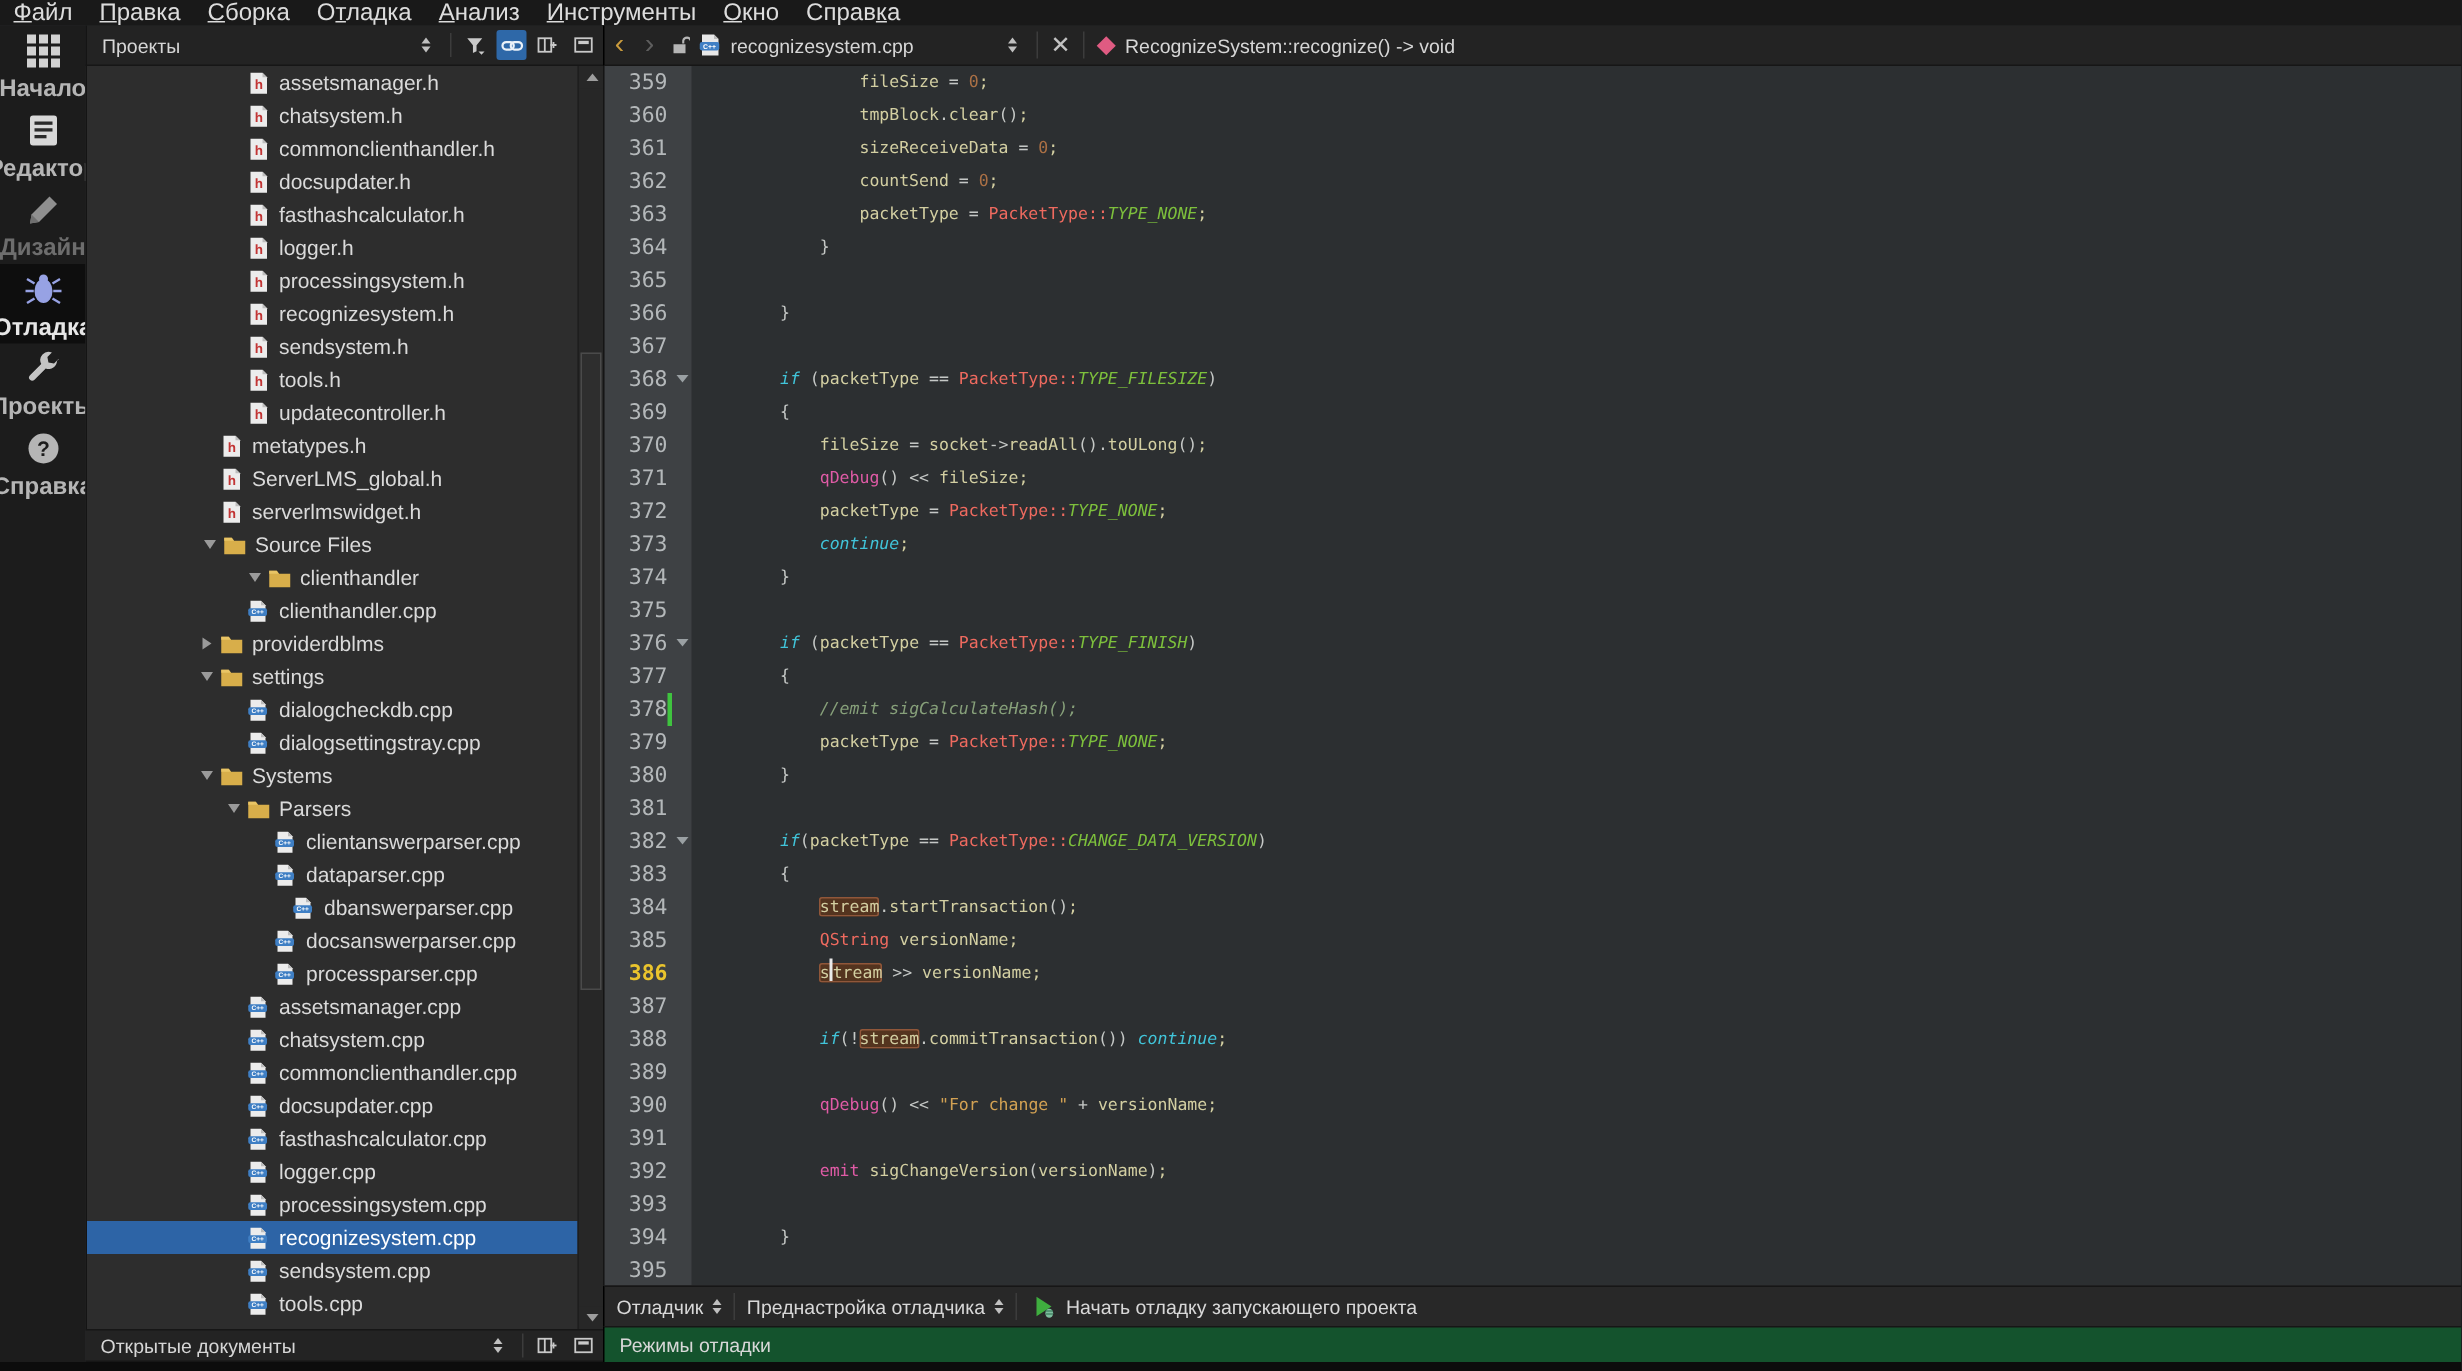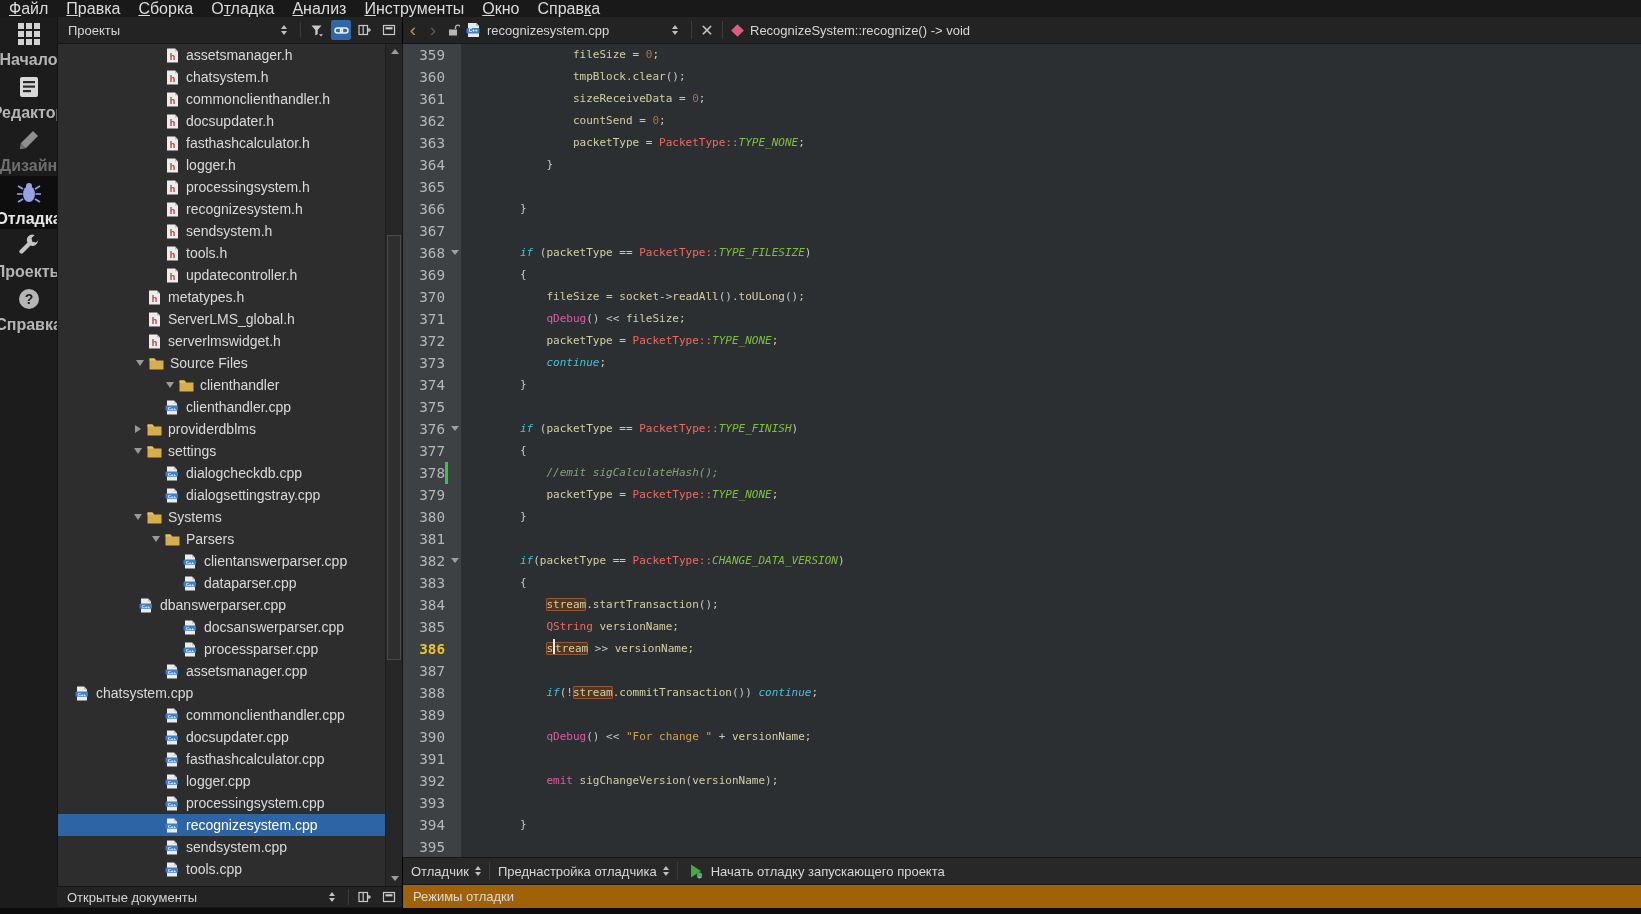--- a/index.html
+++ b/index.html
@@ -78,21 +78,21 @@
   .se { color:#7dc03c; font-style:italic; }
   .sn { color:#aa7045; }
   .ss { color:#d2a153; }
   .sc { color:#87a07a; font-style:italic; }
   .sm { color:#e05ba6; }
   .shl { color:#d3cfa2; background:#54341f; box-shadow:inset 0 0 0 1px #90573a; border-radius:2px; }
   .caret { display:inline-block; width:0; border-left:2px solid #e9e9e9; height:15px; vertical-align:-2px; }
   
   #debug-bar { position:absolute; left:402px; top:857px; width:1239px; height:27px; background:#282828;
     border-top:1px solid #161616; border-left:1px solid #000; display:flex; align-items:center; font-size:13px; color:#d8d8d8; }
-  #modes-bar { position:absolute; left:402px; top:884px; width:1239px; height:24px; background:#a16207;
+  #modes-bar { position:absolute; left:402px; top:884px; width:1239px; height:24px; background:#14532d;
     border-top:1px solid #161616; border-left:1px solid #000; display:flex; align-items:center; font-size:13px; color:#d8d8d8; }
   .combo { display:flex; align-items:center; gap:6px; padding:0 8px; height:100%; }
   .updown { display:flex; flex-direction:column; gap:2px; align-items:center; }
   .ud-t { width:0; height:0; border-left:3.5px solid transparent; border-right:3.5px solid transparent; border-bottom:4px solid #c0c0c0; }
   .ud-b { width:0; height:0; border-left:3.5px solid transparent; border-right:3.5px solid transparent; border-top:4px solid #c0c0c0; }
   .bb-sep { width:1px; height:18px; background:#3c3c3c; }
   #bottom-strip { position:absolute; left:0; top:908px; width:1641px; height:6px; background:#0c0c0c; }
   #modes-label { padding-left:10px; }
   .play-wrap { margin:0 7px 0 10px; display:flex; align-items:center; }
 </style>
@@ -505,21 +505,21 @@
           <span class="ticon">
             <svg width="14" height="15" viewBox="0 0 14 15">
               <path d="M2 0.5h7l3 3v11H2z" fill="#ececec"></path>
               <path d="M9 0.5l3 3H9z" fill="#bdbdbd"></path>
               <rect x="0.5" y="5.5" width="12.5" height="5.2" rx="1.3" fill="#3f7fc4"></rect>
               <text x="6.8" y="9.6" font-size="4.4" font-weight="bold" fill="#ffffff" text-anchor="middle" font-family="Liberation Sans, sans-serif">C++</text>
             </svg>
           </span>
           <span>dataparser.cpp</span>
         </div>
-        <div class="trow" style="padding-left: 64px;">
+        <div class="trow" style="padding-left: 120px;">
           <span class="arrow-slot"></span>
           <span class="ticon">
             <svg width="14" height="15" viewBox="0 0 14 15">
               <path d="M2 0.5h7l3 3v11H2z" fill="#ececec"></path>
               <path d="M9 0.5l3 3H9z" fill="#bdbdbd"></path>
               <rect x="0.5" y="5.5" width="12.5" height="5.2" rx="1.3" fill="#3f7fc4"></rect>
               <text x="6.8" y="9.6" font-size="4.4" font-weight="bold" fill="#ffffff" text-anchor="middle" font-family="Liberation Sans, sans-serif">C++</text>
             </svg>
           </span>
           <span>dbanswerparser.cpp</span>
@@ -553,21 +553,21 @@
           <span class="ticon">
             <svg width="14" height="15" viewBox="0 0 14 15">
               <path d="M2 0.5h7l3 3v11H2z" fill="#ececec"></path>
               <path d="M9 0.5l3 3H9z" fill="#bdbdbd"></path>
               <rect x="0.5" y="5.5" width="12.5" height="5.2" rx="1.3" fill="#3f7fc4"></rect>
               <text x="6.8" y="9.6" font-size="4.4" font-weight="bold" fill="#ffffff" text-anchor="middle" font-family="Liberation Sans, sans-serif">C++</text>
             </svg>
           </span>
           <span>assetsmanager.cpp</span>
         </div>
-        <div class="trow" style="">
+        <div class="trow" style="padding-left: 90px;">
           <span class="arrow-slot"></span>
           <span class="ticon">
             <svg width="14" height="15" viewBox="0 0 14 15">
               <path d="M2 0.5h7l3 3v11H2z" fill="#ececec"></path>
               <path d="M9 0.5l3 3H9z" fill="#bdbdbd"></path>
               <rect x="0.5" y="5.5" width="12.5" height="5.2" rx="1.3" fill="#3f7fc4"></rect>
               <text x="6.8" y="9.6" font-size="4.4" font-weight="bold" fill="#ffffff" text-anchor="middle" font-family="Liberation Sans, sans-serif">C++</text>
             </svg>
           </span>
           <span>chatsystem.cpp</span>

